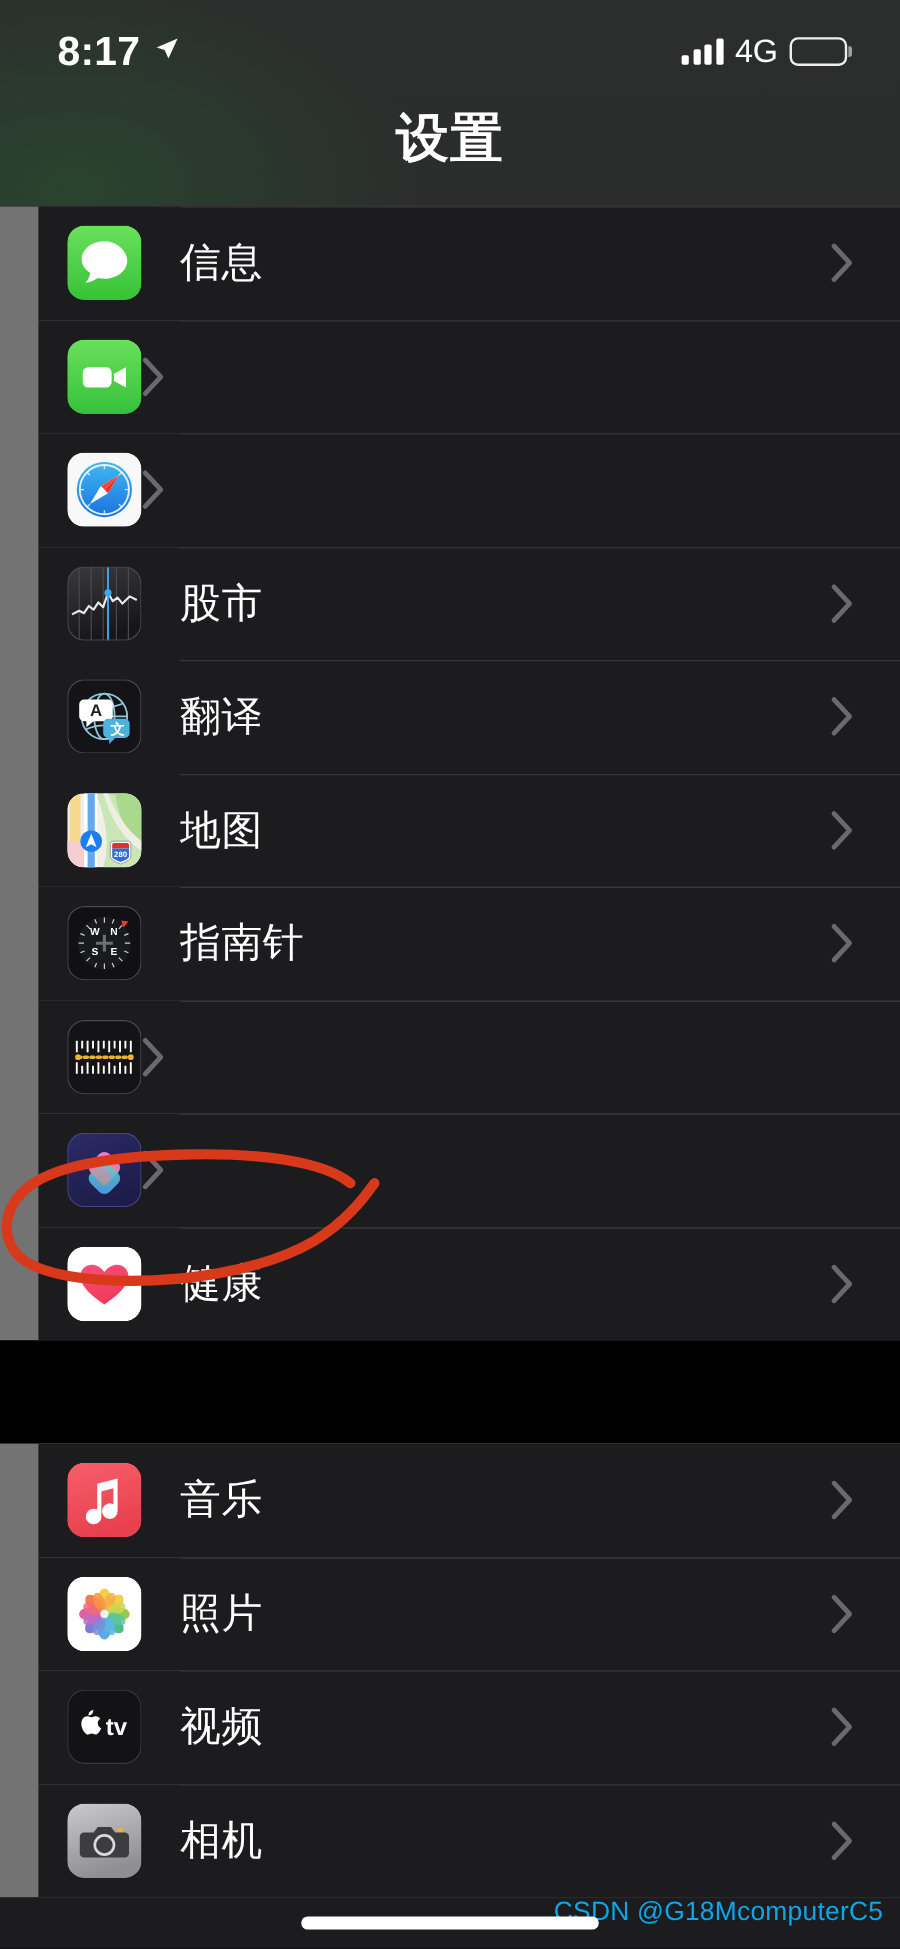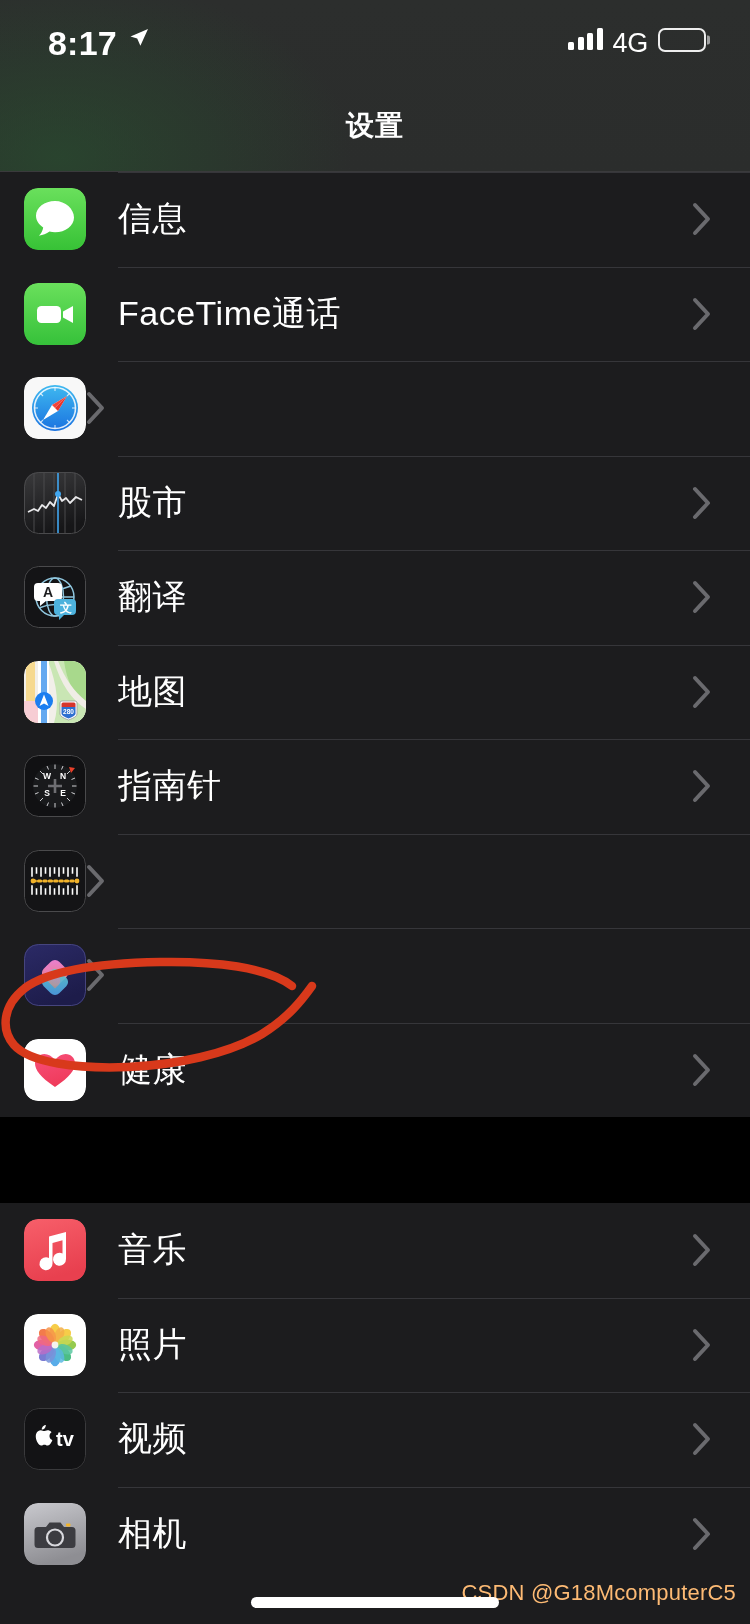--- a/index.html
+++ b/index.html
@@ -25,29 +25,29 @@
       linear-gradient(180deg, #2c2e2d 0%, #2b2d2c 100%);
     border-bottom: 1px solid #3a3a3c;
   }
   .statusbar {
     position: absolute; top: 0; left: 0; right: 0;
     height: 86px;
     display: flex; align-items: center; justify-content: space-between;
     padding: 0 44px 0 48px;
   }
   .status-left {
-    display: flex; align-items: flex-start; gap: 10px;
+    display: flex; align-items: center; gap: 10px;
   }
   .clock {
     color: #ffffff; font-size: 34px; font-weight: 600;
     letter-spacing: 0.2px; line-height: 1;
   }
   .loc-arrow { display: block; }
   .status-right {
-    display: flex; align-items: flex-start; gap: 10px;
+    display: flex; align-items: center; gap: 10px;
   }
   .signal { display: flex; align-items: flex-end; gap: 3.5px; height: 22px; }
   .signal i { display: block; width: 6px; background: #fff; border-radius: 1.5px; }
   .signal i:nth-child(1) { height: 8px; }
   .signal i:nth-child(2) { height: 13px; }
   .signal i:nth-child(3) { height: 17px; }
   .signal i:nth-child(4) { height: 22px; }
   .carrier {
     color: #fff; font-size: 27px; font-weight: 500; letter-spacing: -0.3px;
   }
@@ -64,26 +64,26 @@
     width: 3px; height: 9px;
     background: rgba(255,255,255,0.55);
     border-radius: 0 2px 2px 0;
   }
   .battery .fill {
     height: 100%; background: #fff; border-radius: 3px;
   }
   .nav-title {
     position: absolute; left: 0; right: 0; bottom: 26px;
     text-align: center;
-    color: #fff; font-size: 28px; font-weight: 700;
+    color: #fff; font-size: 44px; font-weight: 700;
     letter-spacing: 1px;
   }
 
   
-  .group { background: #fef9c3; }
+  .group { background: #737373; padding-left: 32px; }
   .gap { background: #000; height: 86px; }
 
   .row {
     position: relative;
     display: flex; align-items: center;
     height: 94.5px;
     padding-left: 24px;
     background: #1c1c1e;
   }
   .row .sep {
@@ -129,21 +129,21 @@
     left: 50%; transform: translateX(-50%);
     bottom: 16px;
     width: 248px; height: 11px;
     border-radius: 6px;
     background: #ffffff;
     z-index: 50;
   }
   .watermark {
     position: absolute;
     right: 14px; bottom: 18px;
-    color: #fdba74;
+    color: #0ea5e9;
     font-size: 22px;
     letter-spacing: 0.2px;
     z-index: 45;
   }
 </style>
 </head>
 <body>
 
 <div id="screen">
 
@@ -208,21 +208,20 @@
               <linearGradient id="gFt" x1="0" y1="0" x2="0" y2="1">
             <stop offset="0" stop-color="#6ae05c"></stop>
                 <stop offset="1" stop-color="#36c13a"></stop>
           </linearGradient>
             </defs>
           <rect width="62" height="62" rx="14" fill="url(#gFt)"></rect>
           <rect x="13" y="23" width="24" height="17" rx="4.5" fill="#ffffff"></rect>
           <path d="M39 28.5 L49 23 L49 40 L39 34.5 Z" fill="#ffffff"></path>
         </svg>
       </div>
-      <div class="row-label">FaceTime通话</div>
       <div class="chev">
         <svg width="20" height="34" viewBox="0 0 20 34">
             <path d="M3 3 L16 17 L3 31" stroke="#6a6a6e" stroke-width="4" fill="none" stroke-linecap="round" stroke-linejoin="round"></path>
           </svg>
       </div>
     </div>
 
     <div class="row">
       <div class="sep"></div>
       <div class="row-icon">

